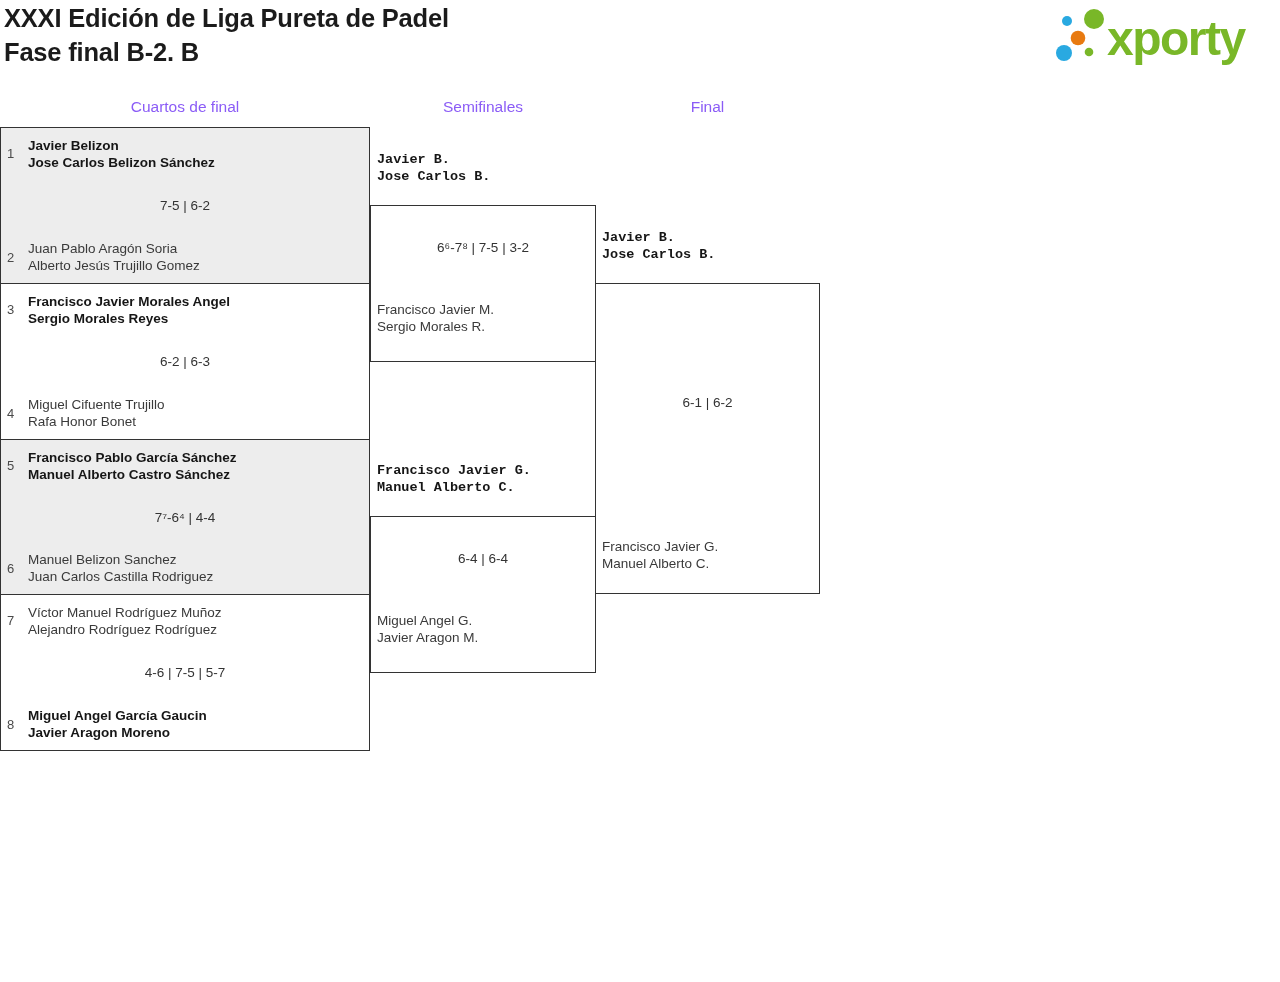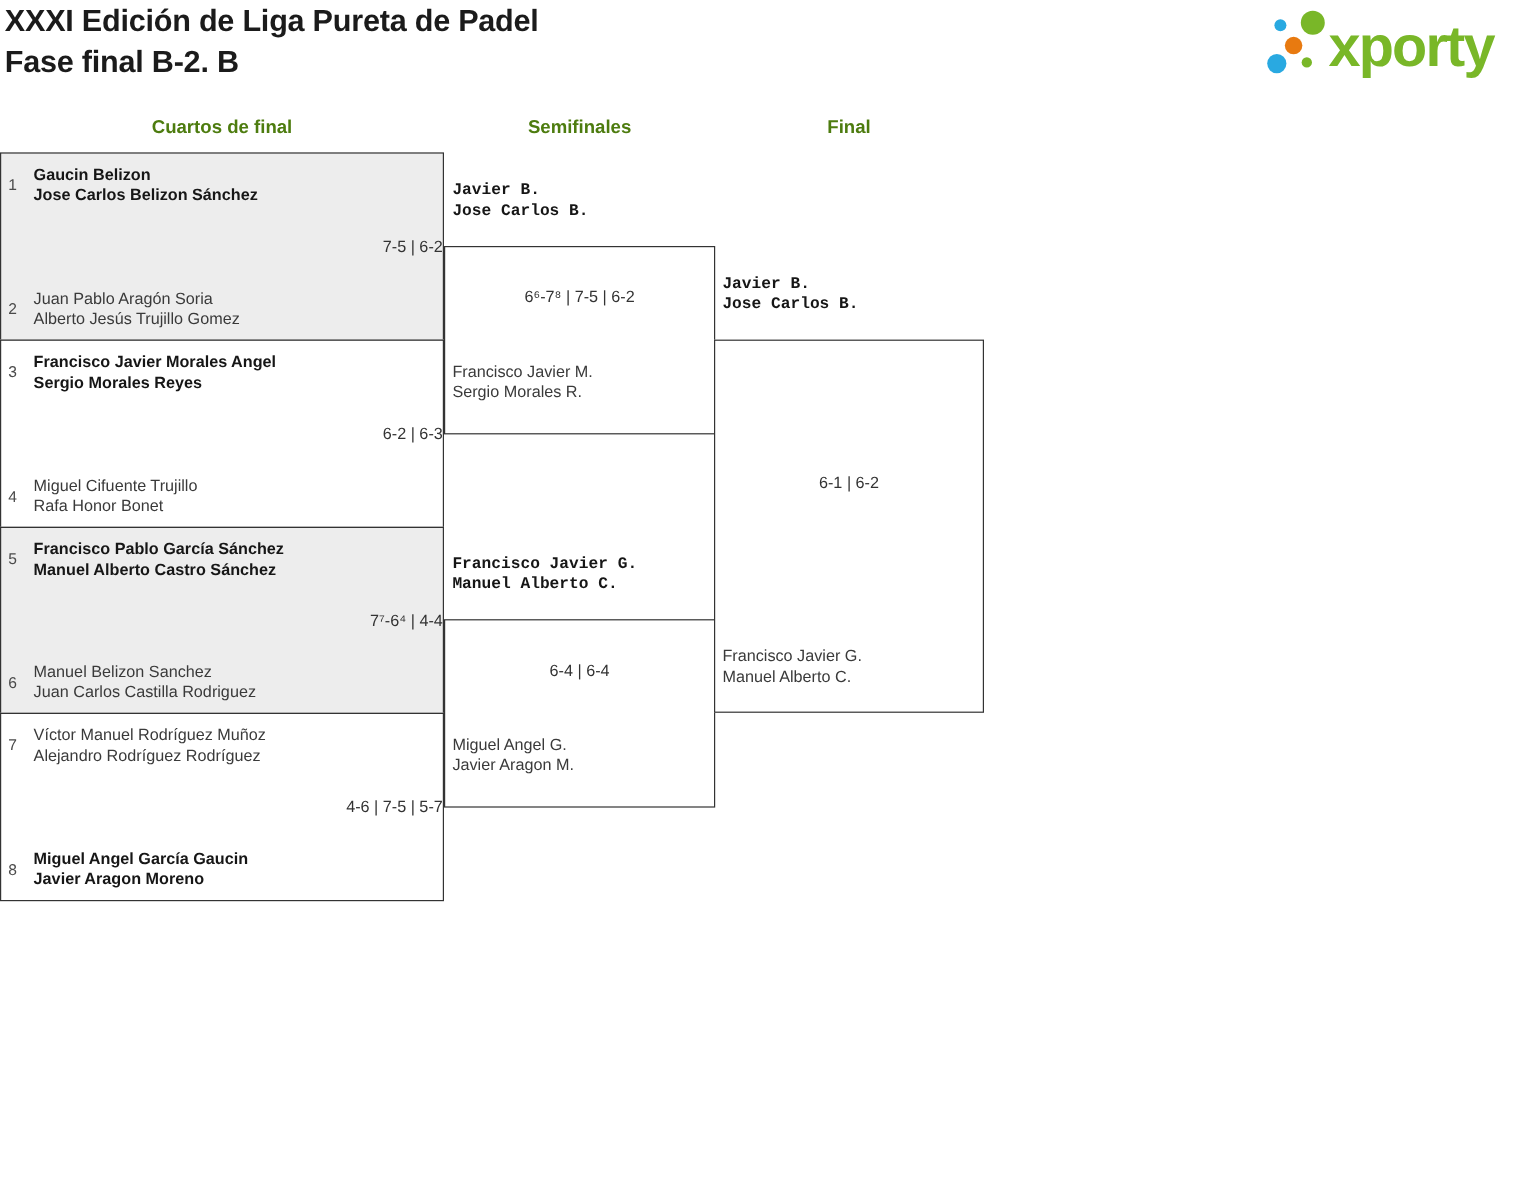--- a/index.html
+++ b/index.html
@@ -14,22 +14,22 @@
   .page { position:absolute; inset:0; width:1280px; height:982px; background:#fff; }
 
   
   .title { position:absolute; left:4px; top:1px; font-size:25.5px; font-weight:700;
            line-height:34px; color:#1b1b1b; letter-spacing:-0.2px; }
 
   
   .logo { position:absolute; left:1045px; top:4px; width:232px; height:72px; cursor:pointer; }
 
   
-  .col-header { position:absolute; top:97px; height:19px; font-size:15.5px; font-weight:700;
-                color:#4d7c0f; text-align:center; line-height:19px; }
+  .col-header { position:absolute; top:97px; height:19px; font-size:15.5px; font-weight:400;
+                color:#8b5cf6; text-align:center; line-height:19px; }
   #h-qf    { left:0;     width:370px; }
   #h-sf    { left:370px; width:226px; }
   #h-final { left:595px; width:225px; }
 
   
   .match { position:absolute; border:1px solid #333; background:#ffffff; }
   .match.alt { background:#ededed; }
 
   .qf { left:0; width:370px; }
   #qf1 { top:127px; height:157px; }
@@ -56,21 +56,21 @@
 
   
   .seed { position:absolute; left:0; width:19px; text-align:center; font-size:13px;
           line-height:17px; color:#4a4a4a; }
   .seed.s-top { top:17px; }
   .seed.s-bottom { bottom:17px; }
 
   
   .score { position:absolute; left:0; right:0; text-align:center; font-size:13.5px;
            line-height:17px; color:#333; }
-  .qf .score { top:69px;text-align:right; }
+  .qf .score { top:69px; }
   .sf .score { top:33px; }
   .final-match .score { top:110px; }
 </style>
 </head>
 <body>
 
 <div class="page">
 
   <div class="title">
     <div>XXXI Edición de Liga Pureta de Padel</div>
@@ -88,21 +88,21 @@
     </svg>
   </div>
 
   <div class="col-header" id="h-qf">Cuartos de final</div>
   <div class="col-header" id="h-sf">Semifinales</div>
   <div class="col-header" id="h-final">Final</div>
 
   <div class="match qf alt" id="qf1">
     <div class="seed s-top">1</div>
     <div class="team top winner">
-      <div>Gaucin Belizon</div>
+      <div>Javier Belizon</div>
       <div>Jose Carlos Belizon Sánchez</div>
     </div>
     <div class="score">7-5 | 6-2</div>
     <div class="seed s-bottom">2</div>
     <div class="team bottom">
       <div>Juan Pablo Aragón Soria</div>
       <div>Alberto Jesús Trujillo Gomez</div>
     </div>
   </div>
 
@@ -146,21 +146,21 @@
       <div>Miguel Angel García Gaucin</div>
       <div>Javier Aragon Moreno</div>
     </div>
   </div>
 
   <div class="match sf" id="sf1">
     <div class="team above winner">
       <div>Javier B.</div>
       <div>Jose Carlos B.</div>
     </div>
-    <div class="score">6⁶-7⁸ | 7-5 | 6-2</div>
+    <div class="score">6⁶-7⁸ | 7-5 | 3-2</div>
     <div class="team bottom">
       <div>Francisco Javier M.</div>
       <div>Sergio Morales R.</div>
     </div>
   </div>
 
   <div class="match sf" id="sf2">
     <div class="team above winner">
       <div>Francisco Javier G.</div>
       <div>Manuel Alberto C.</div>

